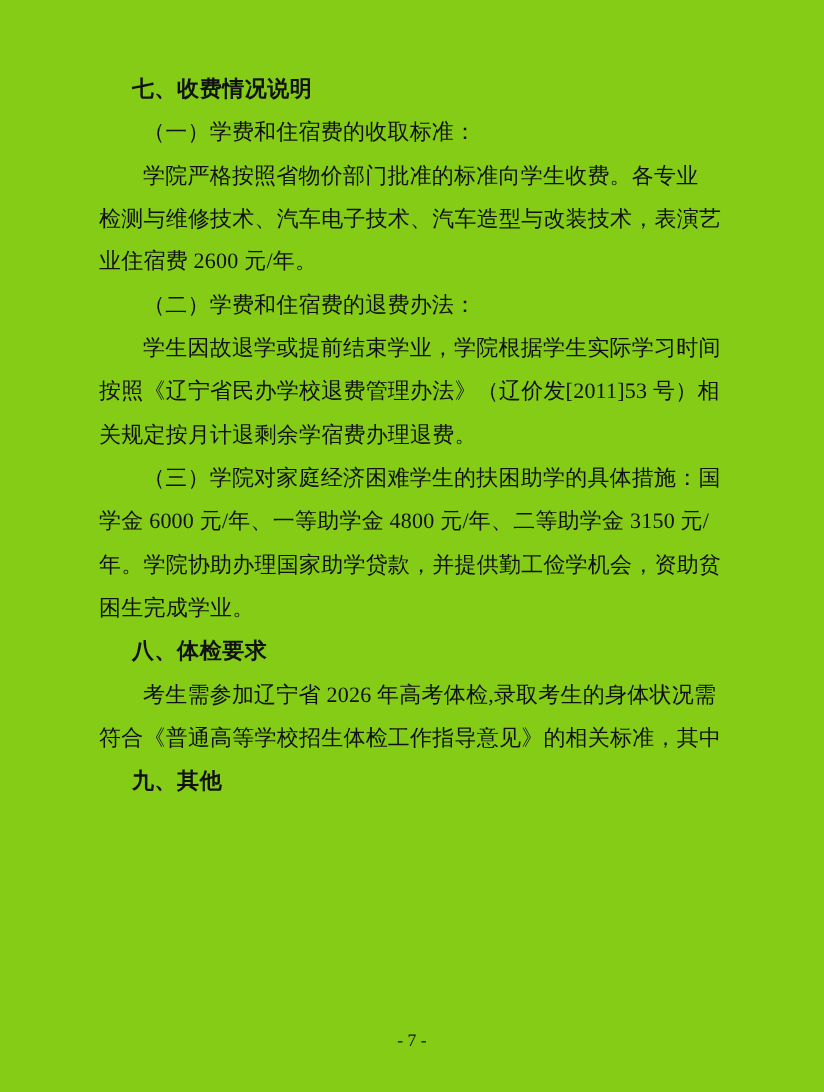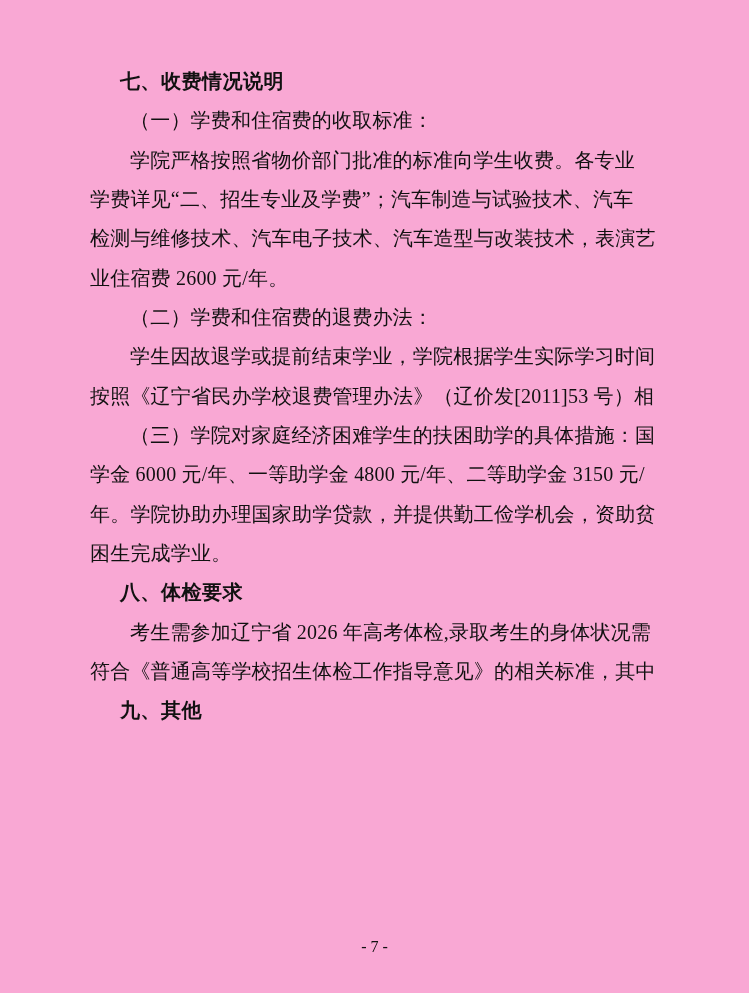--- a/index.html
+++ b/index.html
@@ -8,21 +8,21 @@
     width: 749px;
     height: 993px;
     overflow: hidden;
     font-family: "Liberation Serif", "DejaVu Serif", serif;
     color: #111111;
   }
   .page {
     position: relative;
     width: 749px;
     height: 993px;
-    background: #f9a8d4;
+    background: #84cc16;
   }
   .content {
     position: absolute;
     top: 62px;
     left: 90px;
     width: 570px;
   }
   .line {
     height: 39.33px;
     line-height: 39.33px;
@@ -56,26 +56,26 @@
 </head>
 <body>
 
 <div class="page">
   <div class="content">
 
     <div class="line heading">七、收费情况说明</div>
 
     <div class="line indent">（一）学费和住宿费的收取标准：</div>
     <div class="line indent">学院严格按照省物价部门批准的标准向学生收费。各专业</div>
-    <div class="line">学费详见“二、招生专业及学费”；汽车制造与试验技术、汽车</div>
     <div class="line">检测与维修技术、汽车电子技术、汽车造型与改装技术，表演艺</div>
     <div class="line">业住宿费 2600 元/年。</div>
     <div class="line indent">（二）学费和住宿费的退费办法：</div>
     <div class="line indent">学生因故退学或提前结束学业，学院根据学生实际学习时间</div>
     <div class="line">按照《辽宁省民办学校退费管理办法》（辽价发[2011]53 号）相</div>
+    <div class="line">关规定按月计退剩余学宿费办理退费。</div>
     <div class="line indent">（三）学院对家庭经济困难学生的扶困助学的具体措施：国</div>
     <div class="line">学金 6000 元/年、一等助学金 4800 元/年、二等助学金 3150 元/</div>
     <div class="line">年。学院协助办理国家助学贷款，并提供勤工俭学机会，资助贫</div>
     <div class="line">困生完成学业。</div>
 
     <div class="line heading">八、体检要求</div>
 
     <div class="line indent">考生需参加辽宁省 2026 年高考体检,录取考生的身体状况需</div>
     <div class="line">符合《普通高等学校招生体检工作指导意见》的相关标准，其中</div>
 

